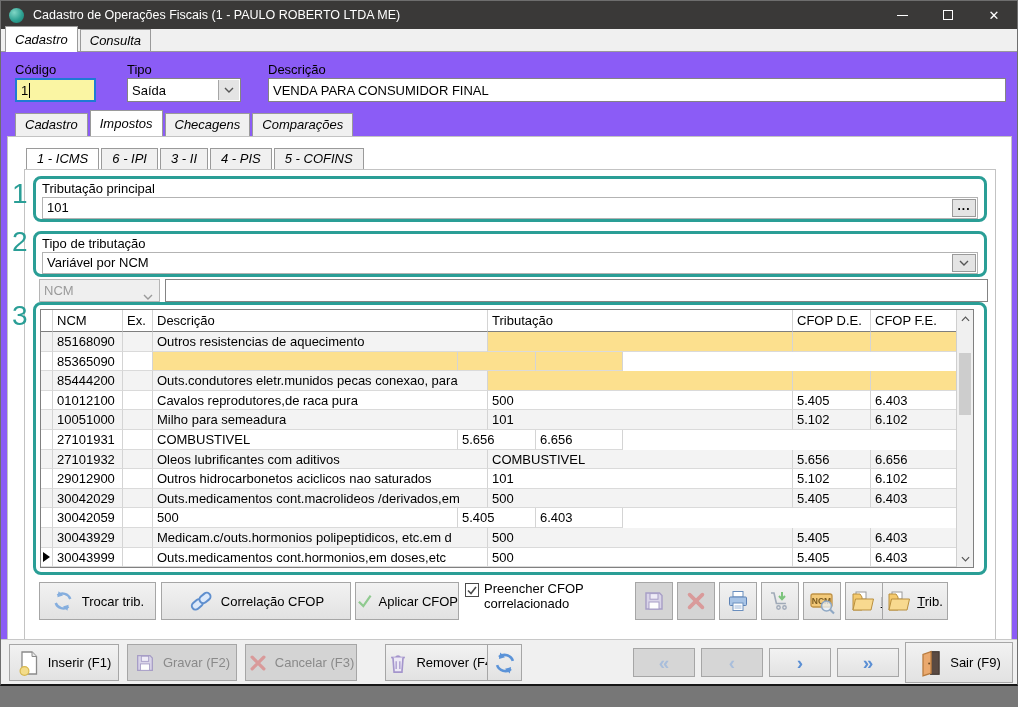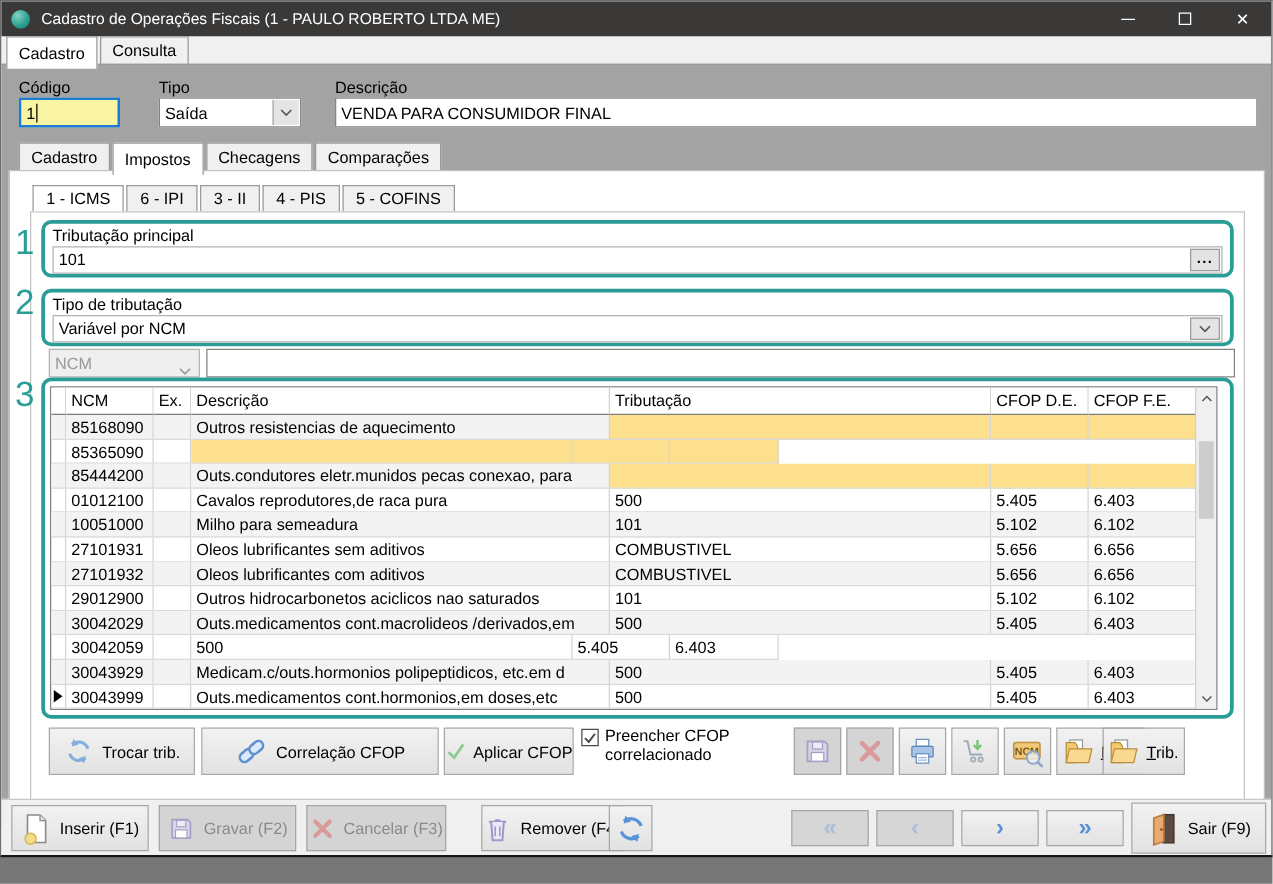--- a/index.html
+++ b/index.html
@@ -14,27 +14,27 @@
     background: #3a3938; color: #fff; display: flex; align-items: center; padding-left: 8px; }
   .app-sphere { width: 15px; height: 15px; border-radius: 50%;
     background: radial-gradient(circle at 35% 30%, #7fd6c5 0%, #2fa193 55%, #157a6e 100%); margin-right: 9px; }
   .title-text { font-size: 12.5px; }
   .win-controls { position: absolute; right: 0; top: 0; height: 28px; display: flex; }
   .win-btn { width: 46px; height: 28px; display: flex; align-items: center; justify-content: center; color: #fff; }
   .glyph-min { width: 11px; height: 1px; background: #fff; }
   .glyph-max { width: 10px; height: 10px; border: 1px solid #fff; }
   .glyph-close { font-size: 13px; line-height: 1; }
   
-  .tabstrip { position: absolute; display: flex; align-items: flex-start; }
+  .tabstrip { position: absolute; display: flex; align-items: flex-end; font-style: italic; }
   .tab { border: 1px solid #9a9a9a; border-bottom: none; background: #f0f0f0;
     padding: 3px 9px 4px 9px; margin-right: 2px; position: relative; white-space: nowrap; }
   .tab.active { background: #fff; z-index: 5; padding-top: 5px; padding-bottom: 5px; }
   .main-tabs { left: 4px; top: 28px; height: 23px; }
   .main-page { position: absolute; left: 0; top: 50px; width: 100%; height: 612px;
-    background: #a3a3a3; border-top: 1px solid #9a9a9a; }
+    background: #8b5cf6; border-top: 1px solid #9a9a9a; }
   
   .fld-label { position: absolute; top: 10px; }
   .fld { position: absolute; top: 26px; height: 24px; background: #fff;
     border: 1px solid #848484; padding: 3px 4px; display: flex; align-items: center; }
   .fld-codigo { background: #faf5a3; border: 2px solid #1f7ad4; }
   .caret { display: inline-block; width: 1px; height: 15px; background: #000; margin-left: 1px; }
   .combo-btn { position: absolute; right: 1px; top: 1px; bottom: 1px; width: 21px;
     background: #e4e4e4; border-left: 1px solid #a6a6a6; display: flex; align-items: center; justify-content: center; }
   
   .sub-tabs { left: 14px; top: 62px; height: 22px; }
@@ -252,21 +252,20 @@
                   <div class="g-cell" style="width: 30px;"></div>
                   <div class="g-cell" style="width: 335px;">Milho para semeadura</div>
                   <div class="g-cell" style="width: 305px;">101</div>
                   <div class="g-cell" style="width: 78px;">5.102</div>
                   <div class="g-cell" style="width: 87px;">6.102</div>
                 </div>
                 <div class="g-row">
                   <div class="g-cell g-gutter" style="width: 12px;"></div>
                   <div class="g-cell" style="width: 70px;">27101931</div>
                   <div class="g-cell" style="width: 30px;"></div>
-                  <div class="g-cell" style="width: 335px;">Oleos lubrificantes sem aditivos</div>
                   <div class="g-cell" style="width: 305px;">COMBUSTIVEL</div>
                   <div class="g-cell" style="width: 78px;">5.656</div>
                   <div class="g-cell" style="width: 87px;">6.656</div>
                 </div>
                 <div class="g-row alt">
                   <div class="g-cell g-gutter" style="width: 12px;"></div>
                   <div class="g-cell" style="width: 70px;">27101932</div>
                   <div class="g-cell" style="width: 30px;"></div>
                   <div class="g-cell" style="width: 335px;">Oleos lubrificantes com aditivos</div>
                   <div class="g-cell" style="width: 305px;">COMBUSTIVEL</div>

